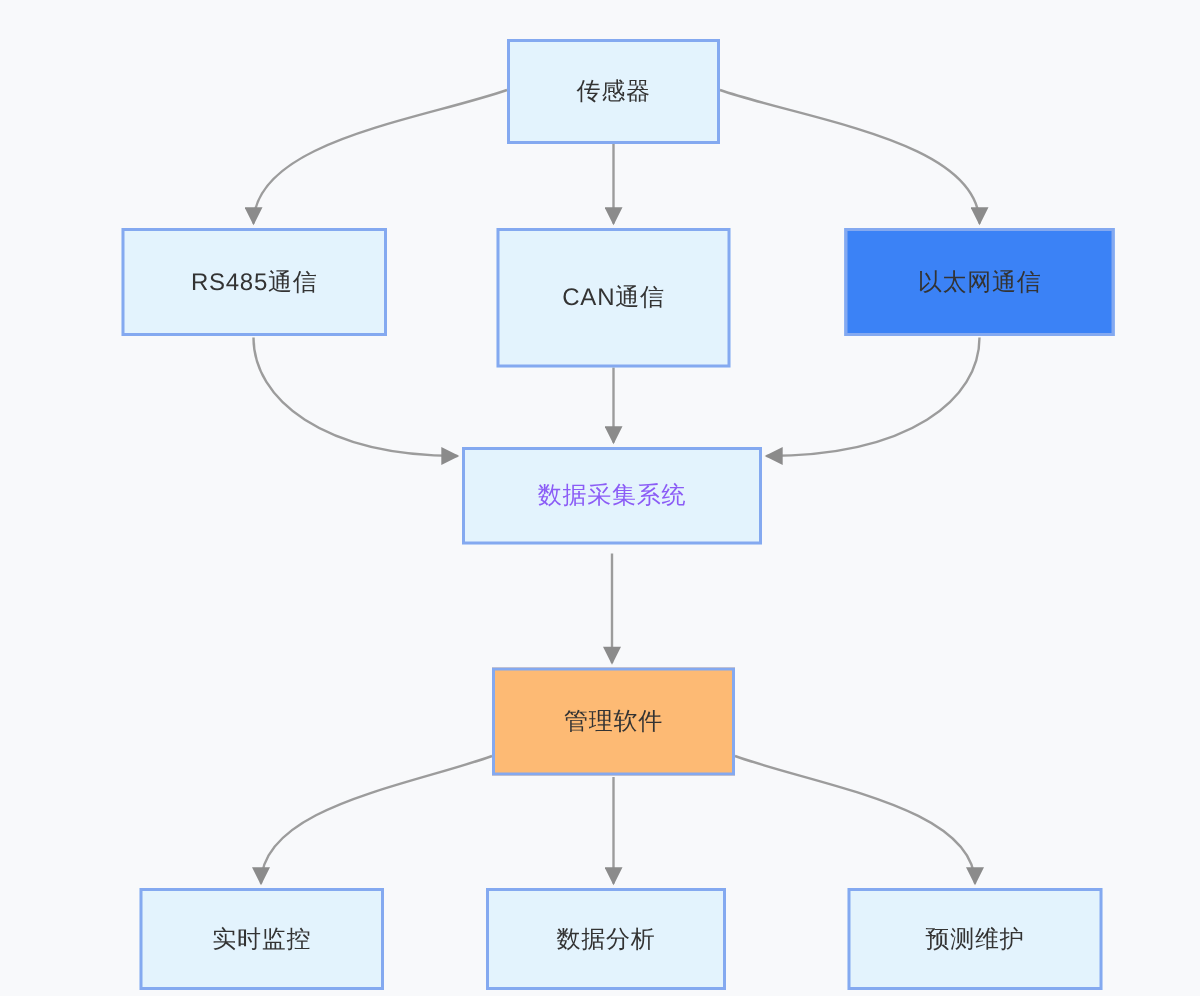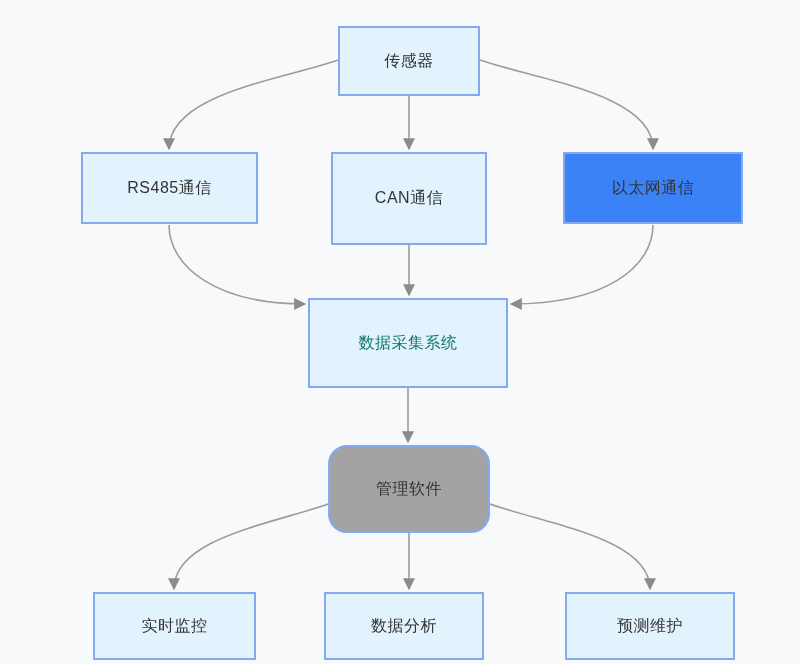--- a/index.html
+++ b/index.html
@@ -65,24 +65,24 @@
       </div>
       <div class="node" style="left: 81px; top: 152px; width: 177px; height: 72px; background: rgb(227, 243, 253); border-color: rgb(132, 169, 240); color: rgb(51, 51, 51);">
         <span>RS485通信</span>
       </div>
       <div class="node" style="left: 331px; top: 152px; width: 156px; height: 93px; background: rgb(227, 243, 253); border-color: rgb(132, 169, 240); color: rgb(51, 51, 51);">
         <span>CAN通信</span>
       </div>
       <div class="node" style="left: 563px; top: 152px; width: 180px; height: 72px; background: #3b82f6; border-color: rgb(132, 169, 240); color: rgb(51, 51, 51);">
         <span>以太网通信</span>
       </div>
-      <div class="node" style="left: 308px; top: 298px; width: 200px; height: 90px; background: rgb(227, 243, 253); border-color: rgb(132, 169, 240); color: #0f766e;">
+      <div class="node" style="left: 308px; top: 298px; width: 200px; height: 65px; background: rgb(227, 243, 253); border-color: rgb(132, 169, 240); color: #8b5cf6;">
         <span>数据采集系统</span>
       </div>
-      <div class="node" style="left: 328px; top: 445px; width: 162px; height: 88px; background: #a3a3a3; border-color: rgb(132, 169, 240); color: rgb(51, 51, 51); border-radius: 19px;">
+      <div class="node" style="left: 328px; top: 445px; width: 162px; height: 72px; background: #fdba74; border-color: rgb(132, 169, 240); color: rgb(51, 51, 51);">
         <span>管理软件</span>
       </div>
       <div class="node" style="left: 93px; top: 592px; width: 163px; height: 68px; background: rgb(227, 243, 253); border-color: rgb(132, 169, 240); color: rgb(51, 51, 51);">
         <span>实时监控</span>
       </div>
       <div class="node" style="left: 324px; top: 592px; width: 160px; height: 68px; background: rgb(227, 243, 253); border-color: rgb(132, 169, 240); color: rgb(51, 51, 51);">
         <span>数据分析</span>
       </div>
       <div class="node" style="left: 565px; top: 592px; width: 170px; height: 68px; background: rgb(227, 243, 253); border-color: rgb(132, 169, 240); color: rgb(51, 51, 51); justify-content: center;">
         <span>预测维护</span>

